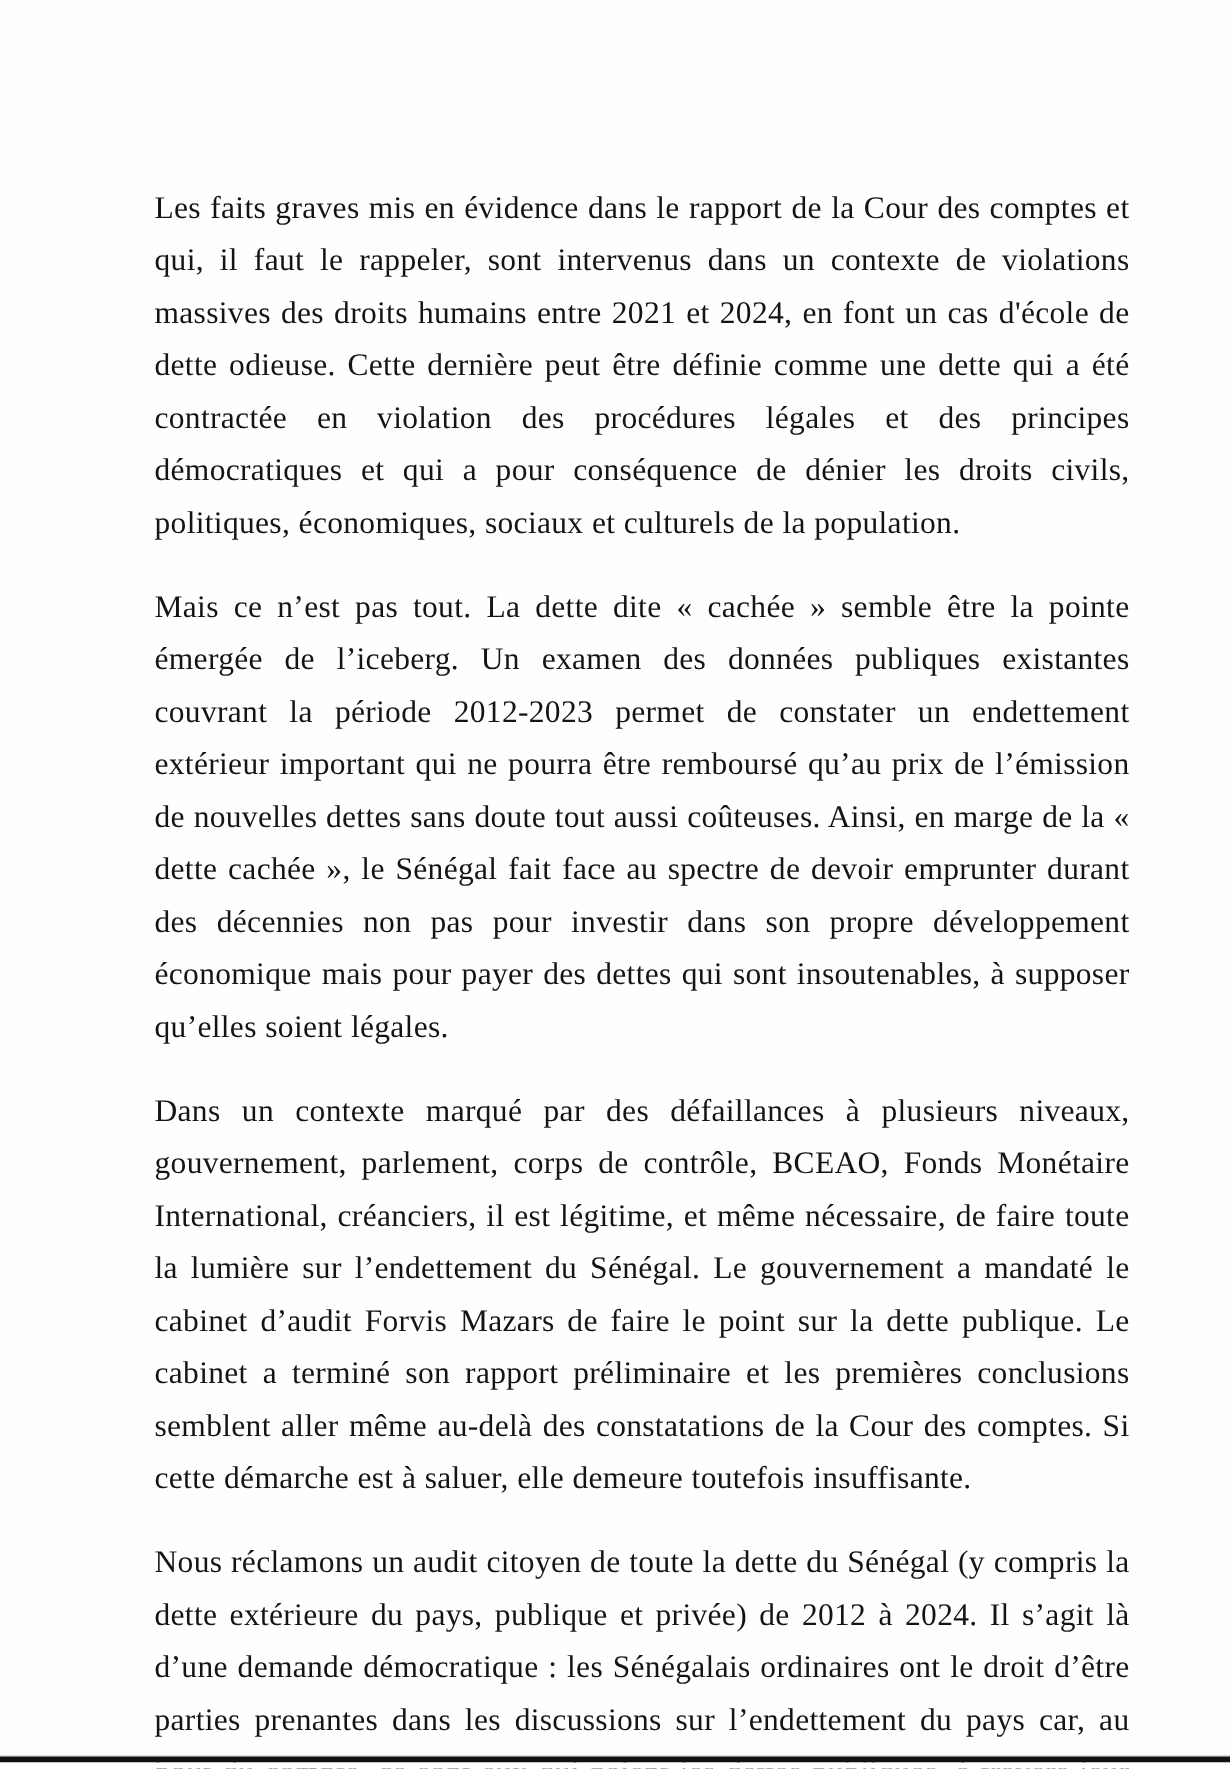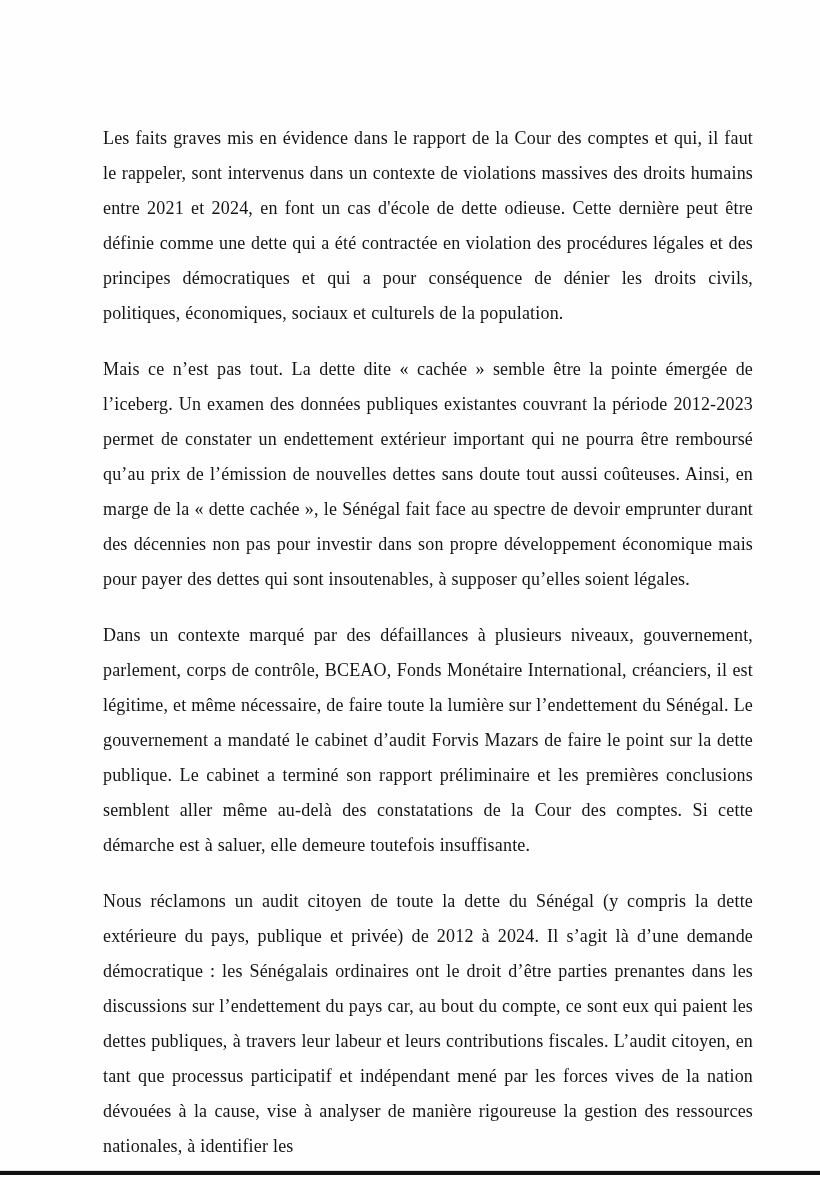--- a/index.html
+++ b/index.html
@@ -28,21 +28,21 @@
   #doc-body {
     position: absolute;
     left: 103px;
     top: 121px;
     width: 650px;
   }
 
   .para {
     text-align: justify;
     text-justify: inter-word;
-    font-size: 18px;
+    font-size: 21px;
     line-height: 35px;
     color: #141414;
     margin: 0 0 21px 0;
     hyphens: none;
     -webkit-hyphens: none;
     letter-spacing: 0.01em;
     word-spacing: 0.01em;
   }
   .para:last-child {
     margin-bottom: 0;

